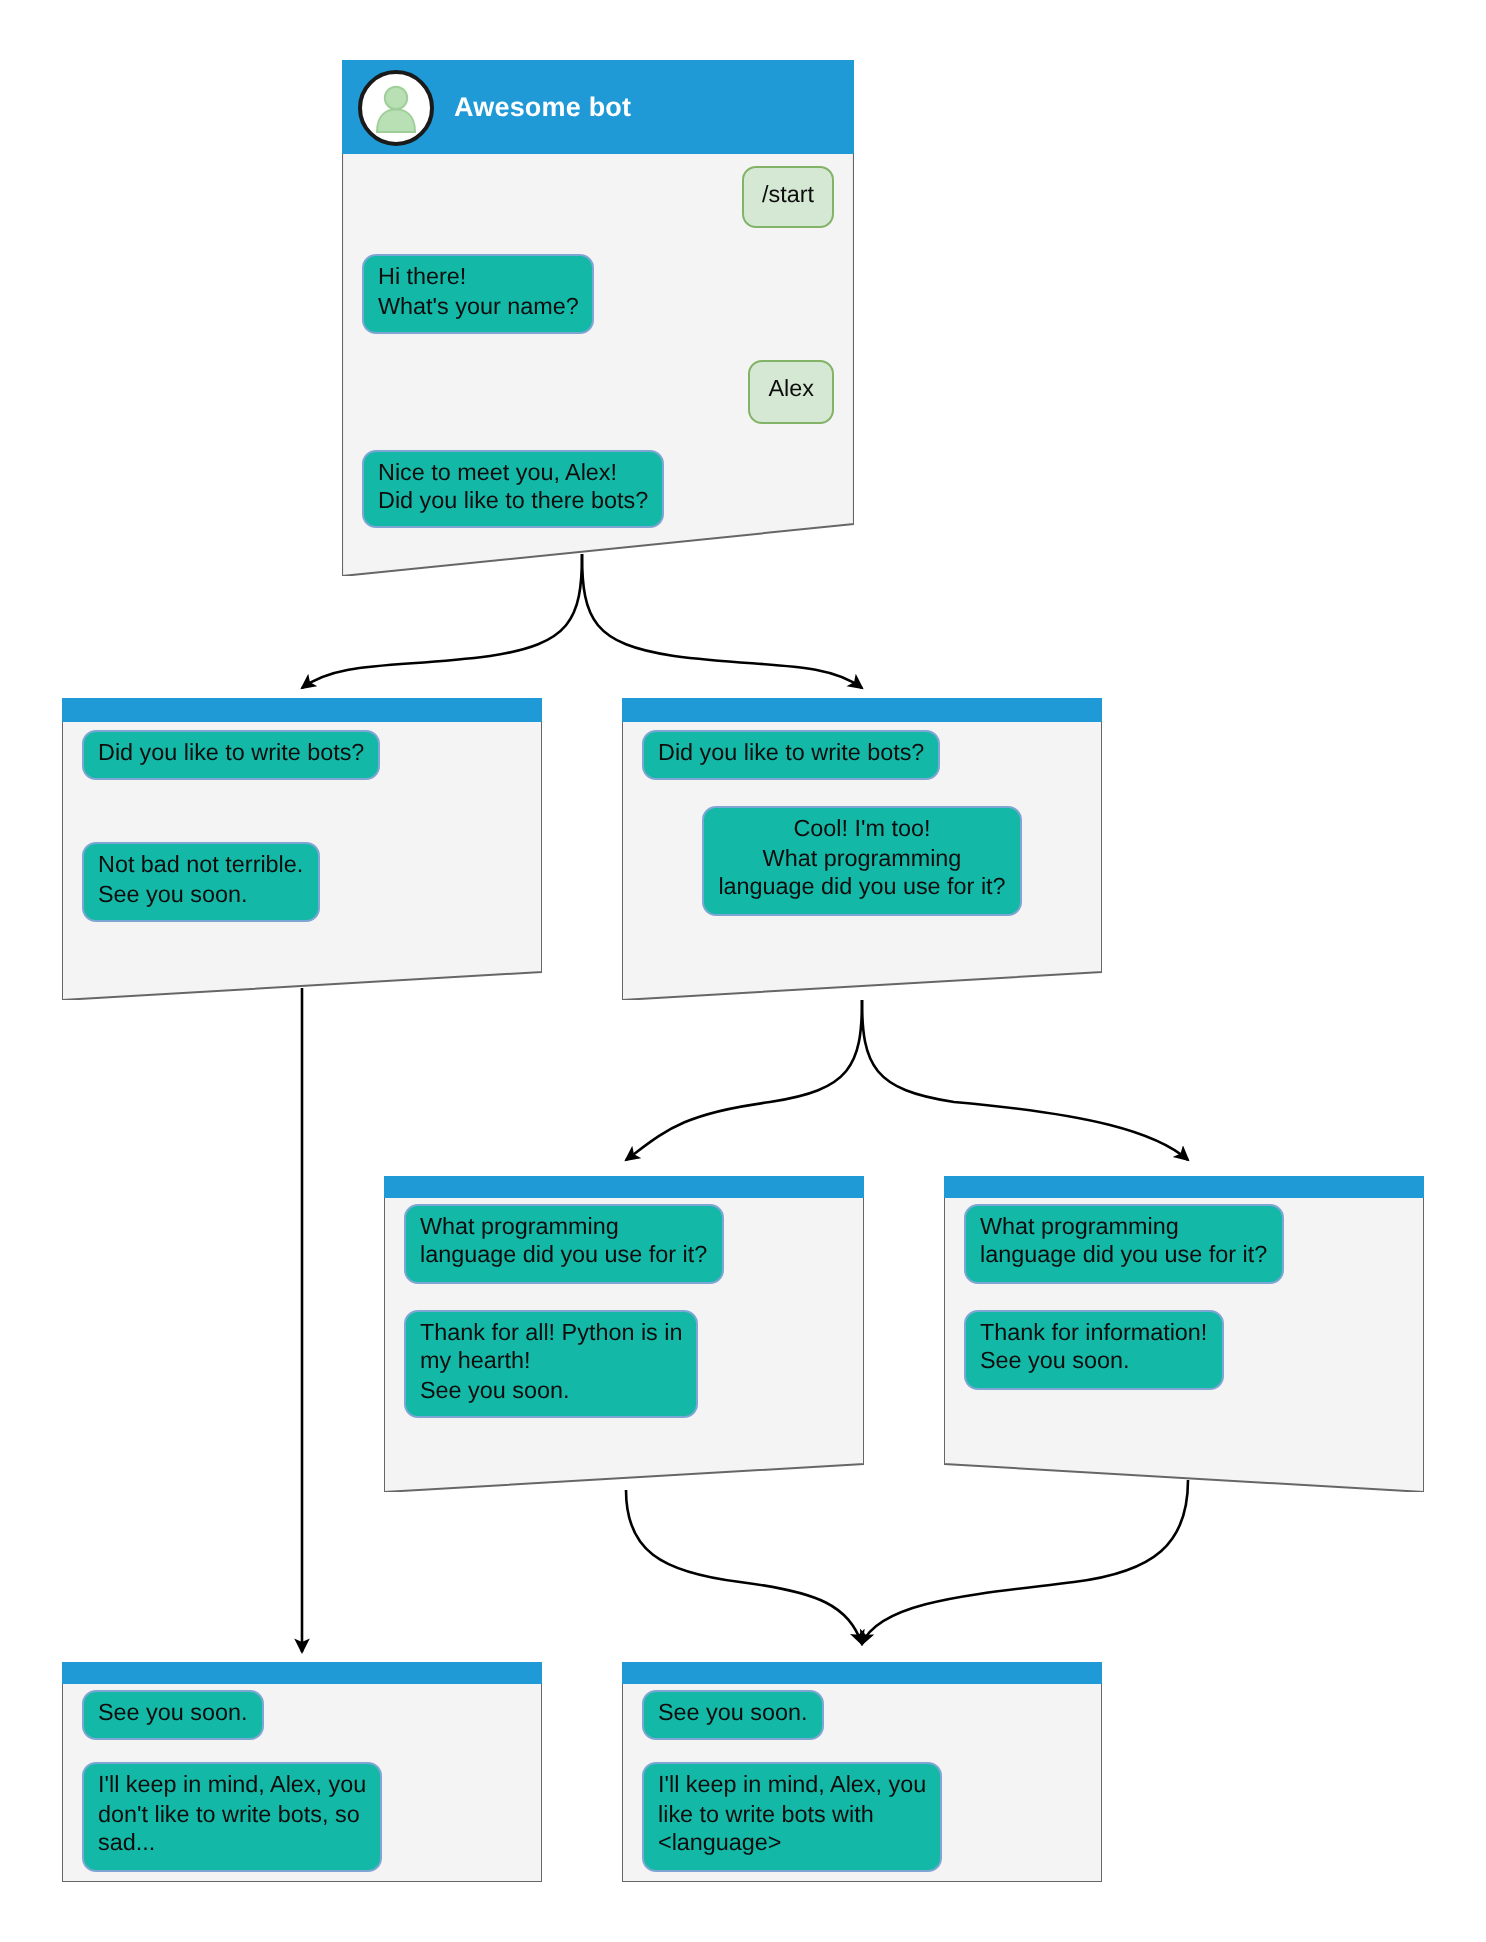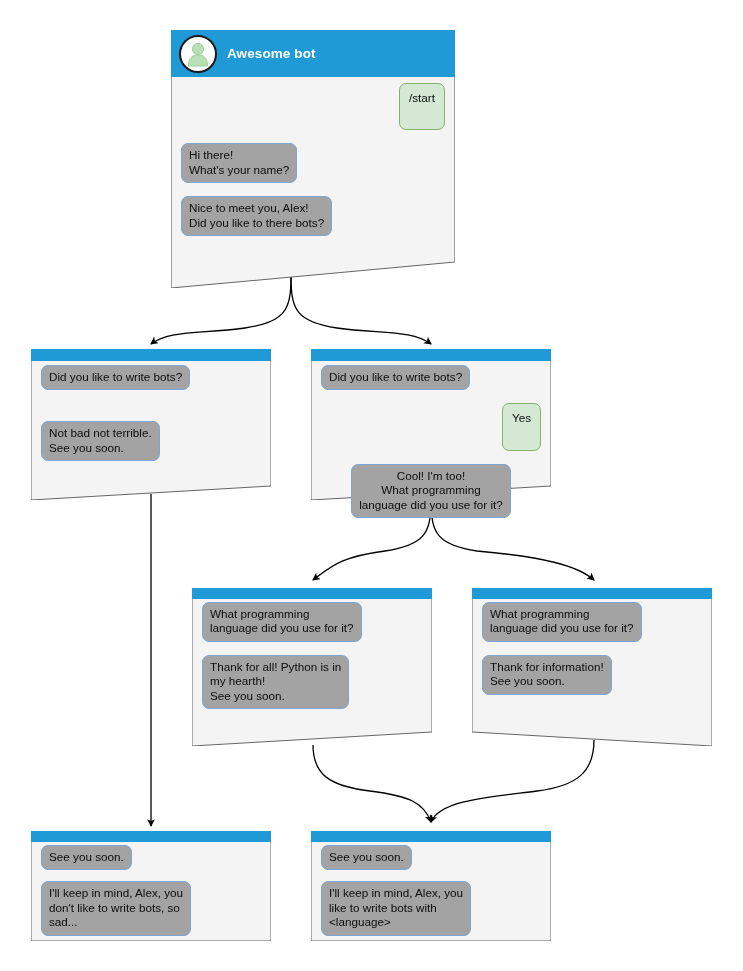--- a/index.html
+++ b/index.html
@@ -92,27 +92,27 @@
     line-height: 14.4px;
     color: #0d0d0d;
     white-space: pre-line;
     max-width: 82%;
   }
   .bubble-row { display: block; }
   .bubble-row.left  { text-align: left; }
   .bubble-row.right { text-align: right; }
 
   .bubble.in {
-    background: #a3a3a3;
+    background: #14b8a6;
     border: 1px solid #7ea6d4;
   }
   .bubble.out {
     background: #d5e8d4;
     border: 1px solid #82b366;
-    padding: 7px 9px 24px 9px;
+    padding: 7px 9px 8px 9px;
   }
 </style>
 </head>
 <body>
 
 <div id="canvas">
 
   <svg id="edges" viewBox="0 0 743 971">
     <defs>
       <marker id="arrow" markerWidth="9" markerHeight="9" refX="5.2" refY="3" orient="auto" markerUnits="strokeWidth">
@@ -128,21 +128,21 @@
 
     <path d="M 431,500 C 431,533 425,545 385,551 C 340,557 332,566 313,580" fill="none" stroke="#000000" stroke-width="1.3" marker-end="url(#arrow)"></path>
 
     <path d="M 431,500 C 431,533 437,545 477,551 C 545,557 578,566 594,580" fill="none" stroke="#000000" stroke-width="1.3" marker-end="url(#arrow)"></path>
 
     <path d="M 313,745 C 313,775 330,786 370,791 C 410,796 424,803 431,822" fill="none" stroke="#000000" stroke-width="1.3" marker-end="url(#arrow)"></path>
 
     <path d="M 594,740 C 594,772 577,786 537,791 C 490,797 440,800 431,822" fill="none" stroke="#000000" stroke-width="1.3" marker-end="url(#arrow)"></path>
   </svg>
 
-  <div class="node" style="left:171px; top:30px; width:284px; height:258px;">
+  <div class="node" style="left:171px; top:30px; width:256px; height:258px;">
     <svg class="node-shape" viewBox="0 0 241 258" preserveAspectRatio="none">
       <polygon points="0,0 241,0 241,232 0,258" fill="#f4f4f4" stroke="#666666" stroke-width="1"></polygon>
       <polygon points="0,0 241,0 241,47 0,47" fill="#1f9ad6" stroke="none"></polygon>
     </svg>
     <div class="node-content">
       <div class="node-header" style="height:47px;">
         <div class="avatar">
           <svg width="34" height="34" viewBox="0 0 34 34">
             <circle cx="17" cy="12" r="5.6" fill="#b9dfb4" stroke="#9fcf99" stroke-width="1"></circle>
             <path d="M7.5 29 C7.5 20.5 12 17.8 17 17.8 C22 17.8 26.5 20.5 26.5 29 Z" fill="#b9dfb4" stroke="#9fcf99" stroke-width="1"></path>
@@ -151,20 +151,23 @@
         <span class="node-title">Awesome bot</span>
       </div>
       <div class="bubbles" style="top:53px;">
         <div class="bubble-row right">
           <span class="bubble out">/start</span>
         </div>
         <div class="bubble-row left" style="margin-top:13px;">
           <span class="bubble in">Hi there!
 What's your name?</span>
         </div>
+        <div class="bubble-row right" style="margin-top:13px;">
+          <span class="bubble out">Alex</span>
+        </div>
         <div class="bubble-row left" style="margin-top:13px;">
           <span class="bubble in">Nice to meet you, Alex!
 Did you like to there bots?</span>
         </div>
       </div>
     </div>
   </div>
 
   <div class="node" style="left:31px; top:349px; width:240px; height:151px;">
     <svg class="node-shape" viewBox="0 0 240 151" preserveAspectRatio="none">
@@ -187,23 +190,20 @@
   <div class="node" style="left:311px; top:349px; width:240px; height:151px;">
     <svg class="node-shape" viewBox="0 0 240 151" preserveAspectRatio="none">
       <polygon points="0,0 240,0 240,137 0,151" fill="#f4f4f4" stroke="#666666" stroke-width="1"></polygon>
       <polygon points="0,0 240,0 240,12 0,12" fill="#1f9ad6" stroke="none"></polygon>
     </svg>
     <div class="node-content">
       <div class="bubbles" style="top:16px;">
         <div class="bubble-row left">
           <span class="bubble in">Did you like to write bots?</span>
         </div>
-        <div class="bubble-row right" style="margin-top:13px;">
-          <span class="bubble out">Yes</span>
-        </div>
         <div class="bubble-row left" style="margin-top:13px;text-align:center;">
           <span class="bubble in">Cool! I'm too!
 What programming
 language did you use for it?</span>
         </div>
       </div>
     </div>
   </div>
 
   <div class="node" style="left:192px; top:588px; width:240px; height:158px;">

